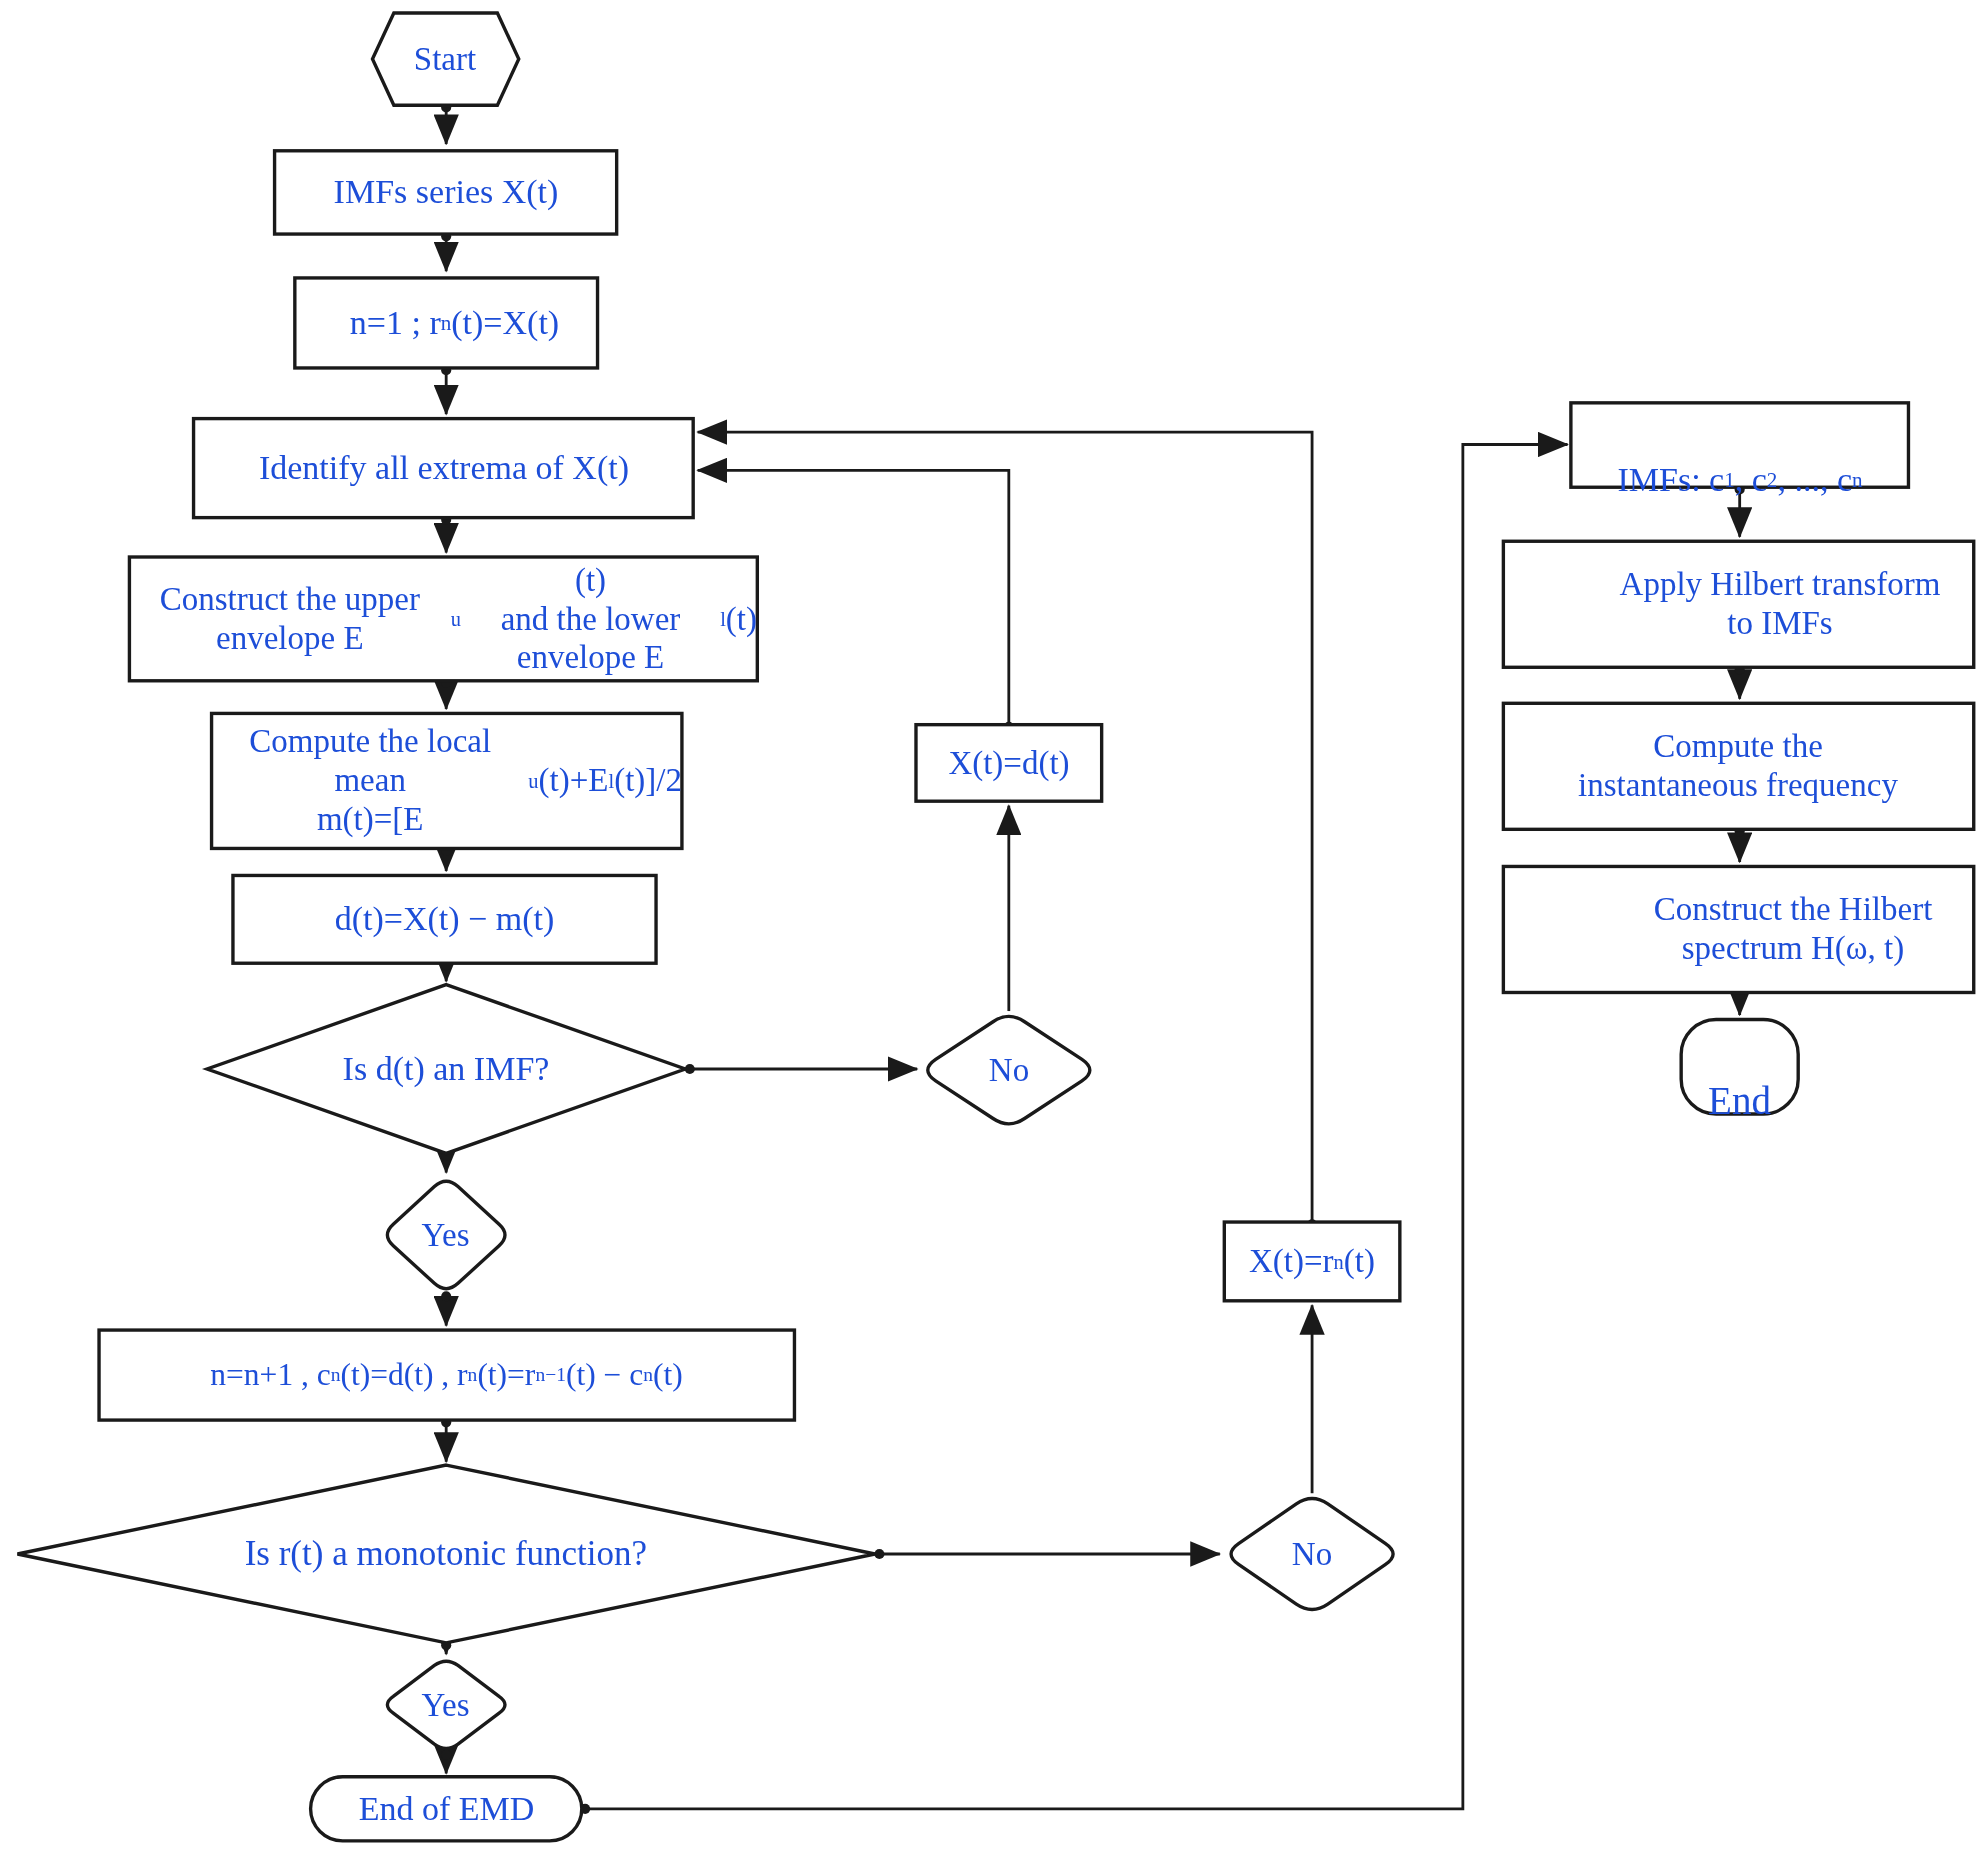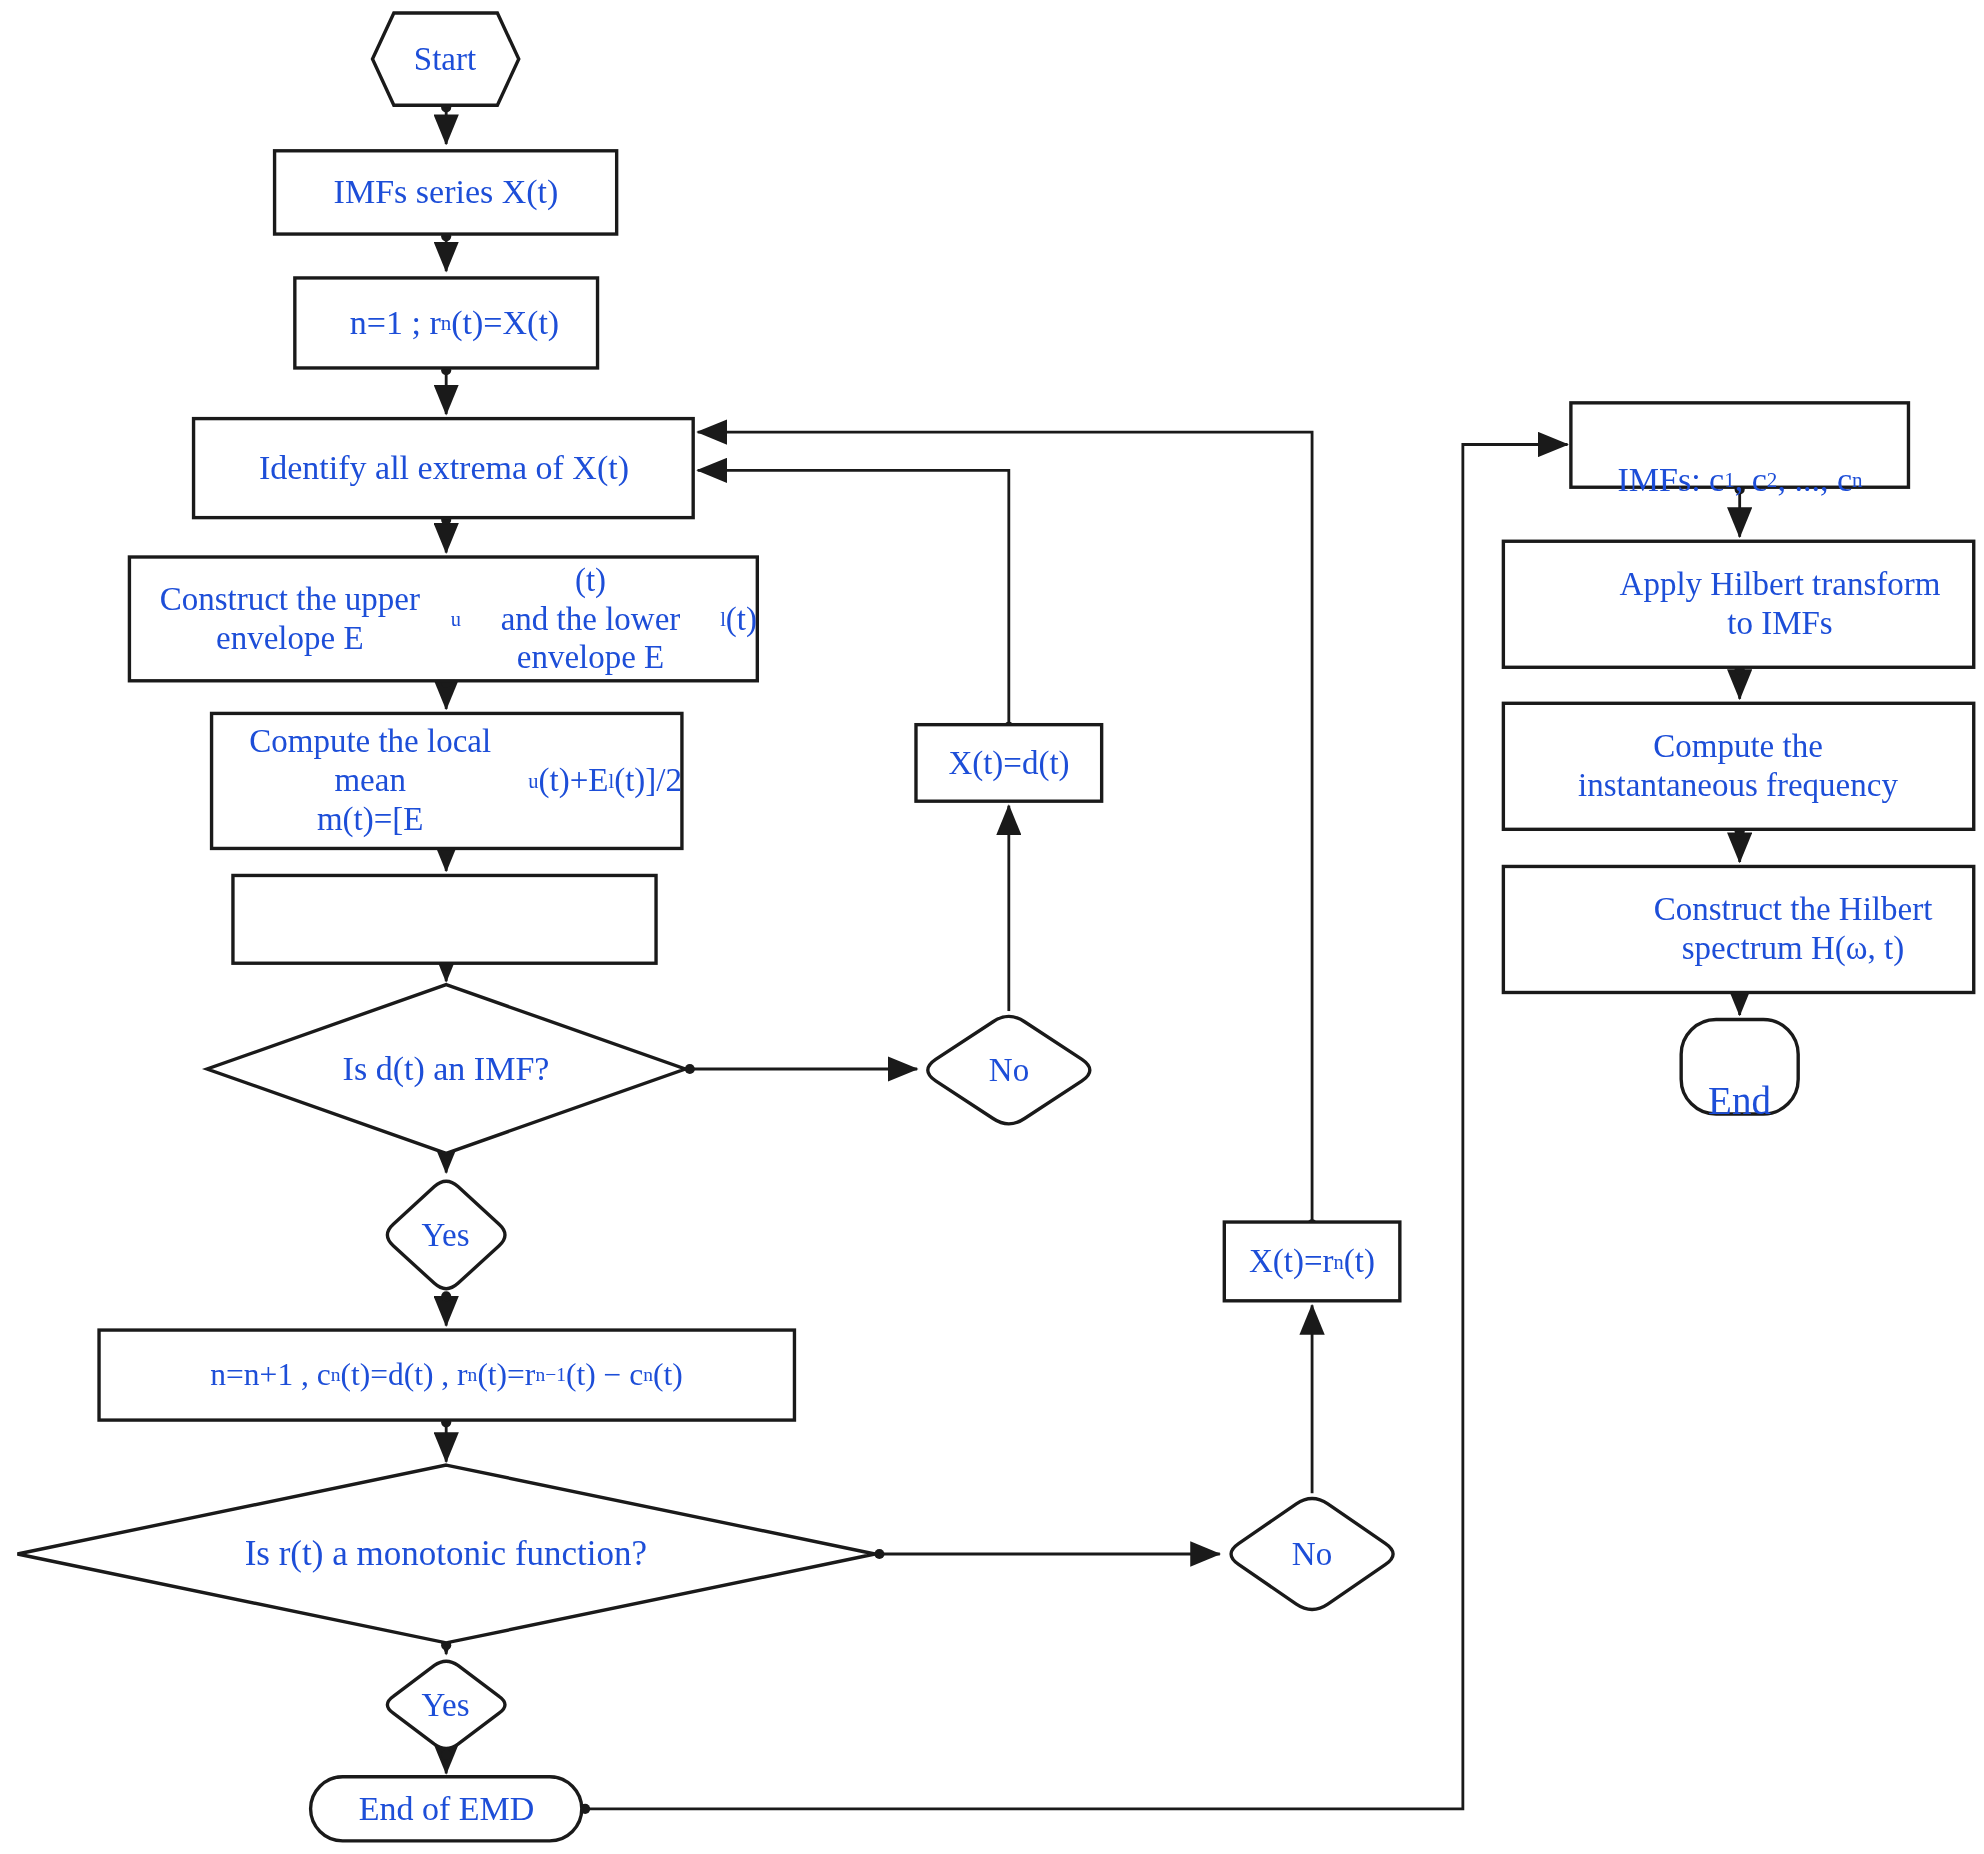--- a/index.html
+++ b/index.html
@@ -108,20 +108,21 @@
       <rect x="2988" y="1812" width="208" height="168" rx="62"></rect>
     </g>
   </svg>
 
   <div class="lbl" style="left:372px;top:13px;width:146px;height:92px;font-size:33px;">Start</div>
   <div class="lbl" style="left:275px;top:151px;width:342px;height:83px;font-size:34px;">IMFs series X(t)</div>
   <div class="lbl" style="left:295px;top:278px;width:303px;height:90px;font-size:34px;margin-left:8px;">n=1 ; r<sub>n</sub>(t)=X(t)</div>
   <div class="lbl" style="left:194px;top:419px;width:500px;height:99px;font-size:34px;">Identify all extrema of X(t)</div>
   <div class="lbl" style="left:129px;top:557px;width:628px;height:124px;font-size:33px;">Construct the upper envelope E<sub>u</sub>(t)<br>and the lower envelope E<sub>l</sub>(t)</div>
   <div class="lbl" style="left:212px;top:713px;width:470px;height:135px;font-size:33px;">Compute the local mean<br>m(t)=[E<sub>u</sub>(t)+E<sub>l</sub>(t)]/2</div>
+  <div class="lbl" style="left:233px;top:875px;width:423px;height:88px;font-size:34px;">d(t)=X(t) − m(t)</div>
   <div class="lbl" style="left:207px;top:985px;width:478px;height:169px;font-size:34px;">Is d(t) an IMF?</div>
   <div class="lbl" style="left:381px;top:1176px;width:129px;height:118px;font-size:33px;">Yes</div>
   <div class="lbl" style="left:99px;top:1330px;width:695px;height:90px;font-size:31.5px;">n=n+1 , c<sub>n</sub>(t)=d(t) , r<sub>n</sub>(t)=r<sub>n−1</sub>(t) − c<sub>n</sub>(t)</div>
   <div class="lbl" style="left:17.4px;top:1465px;width:857px;height:178px;font-size:35px;">Is r(t) a monotonic function?</div>
   <div class="lbl" style="left:381px;top:1657px;width:129px;height:96px;font-size:33px;">Yes</div>
   <div class="lbl" style="left:311px;top:1777px;width:271px;height:64px;font-size:34px;">End of EMD</div>
   <div class="lbl" style="left:916px;top:725px;width:186px;height:77px;font-size:33px;">X(t)=d(t)</div>
   <div class="lbl" style="left:920px;top:1011px;width:178px;height:118px;font-size:33px;">No</div>
   <div class="lbl" style="left:1224px;top:1222px;width:176px;height:79px;font-size:33px;">X(t)=r<sub>n</sub>(t)</div>
   <div class="lbl" style="left:1223px;top:1493px;width:178px;height:122px;font-size:33px;">No</div>

